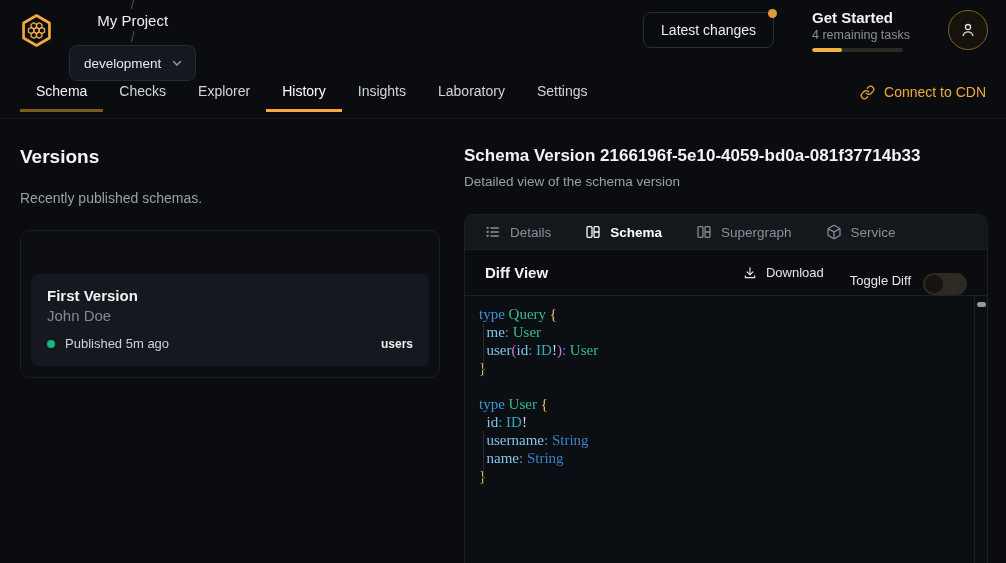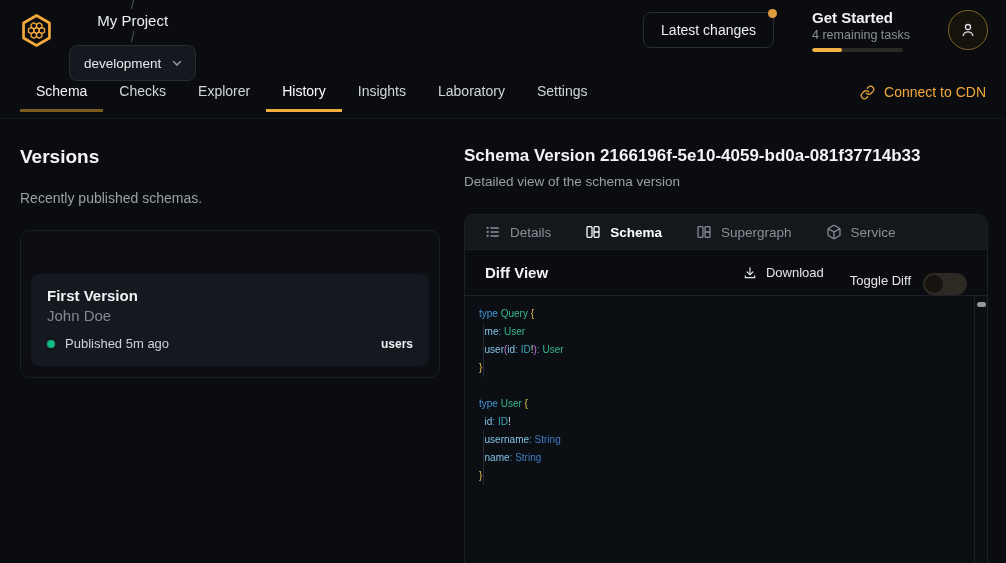--- a/index.html
+++ b/index.html
@@ -81,21 +81,21 @@
   .diff-title{font-size:15px;font-weight:700;color:#f2f3f5;}
   .diff-actions{margin-left:auto;display:flex;align-items:center;gap:26px;}
   .download-btn{display:flex;align-items:center;gap:9px;background:none;border:none;color:#e4e6e9;
      font-size:13px;cursor:pointer;font-family:inherit;}
   .toggle-wrap{display:flex;align-items:flex-start;gap:12px;margin-top:23px;}
   .toggle-label{font-size:13px;color:#e4e6e9;}
   .switch{width:44px;height:22px;border-radius:11px;background:#2d2a24;border:none;position:relative;cursor:pointer;}
   .switch .knob{position:absolute;left:2px;top:2px;width:18px;height:18px;border-radius:50%;background:#17140f;}
 
   .code-area{flex:1;min-height:0;position:relative;background:#0b0e13;
-     font-family:Liberation Sans, sans-serif;font-size:10px;line-height:18px;
+     font-family:Liberation Serif, serif;font-size:15px;line-height:18px;
      padding:9px 26px 9px 14px;color:#d4d4d4;}
   .code-line{white-space:pre;height:18px;}
   .indent-guide{position:absolute;left:18px;width:1px;background:#262b33;}
   .v-scrollbar{position:absolute;top:0;right:0;bottom:0;width:13px;border-left:1px solid #1d2127;}
   .v-thumb{position:absolute;top:6px;left:2px;width:9px;height:5px;border-radius:3px;background:#97999d;cursor:pointer;}
 </style>
 </head>
 <body>
 
 <div class="app">

